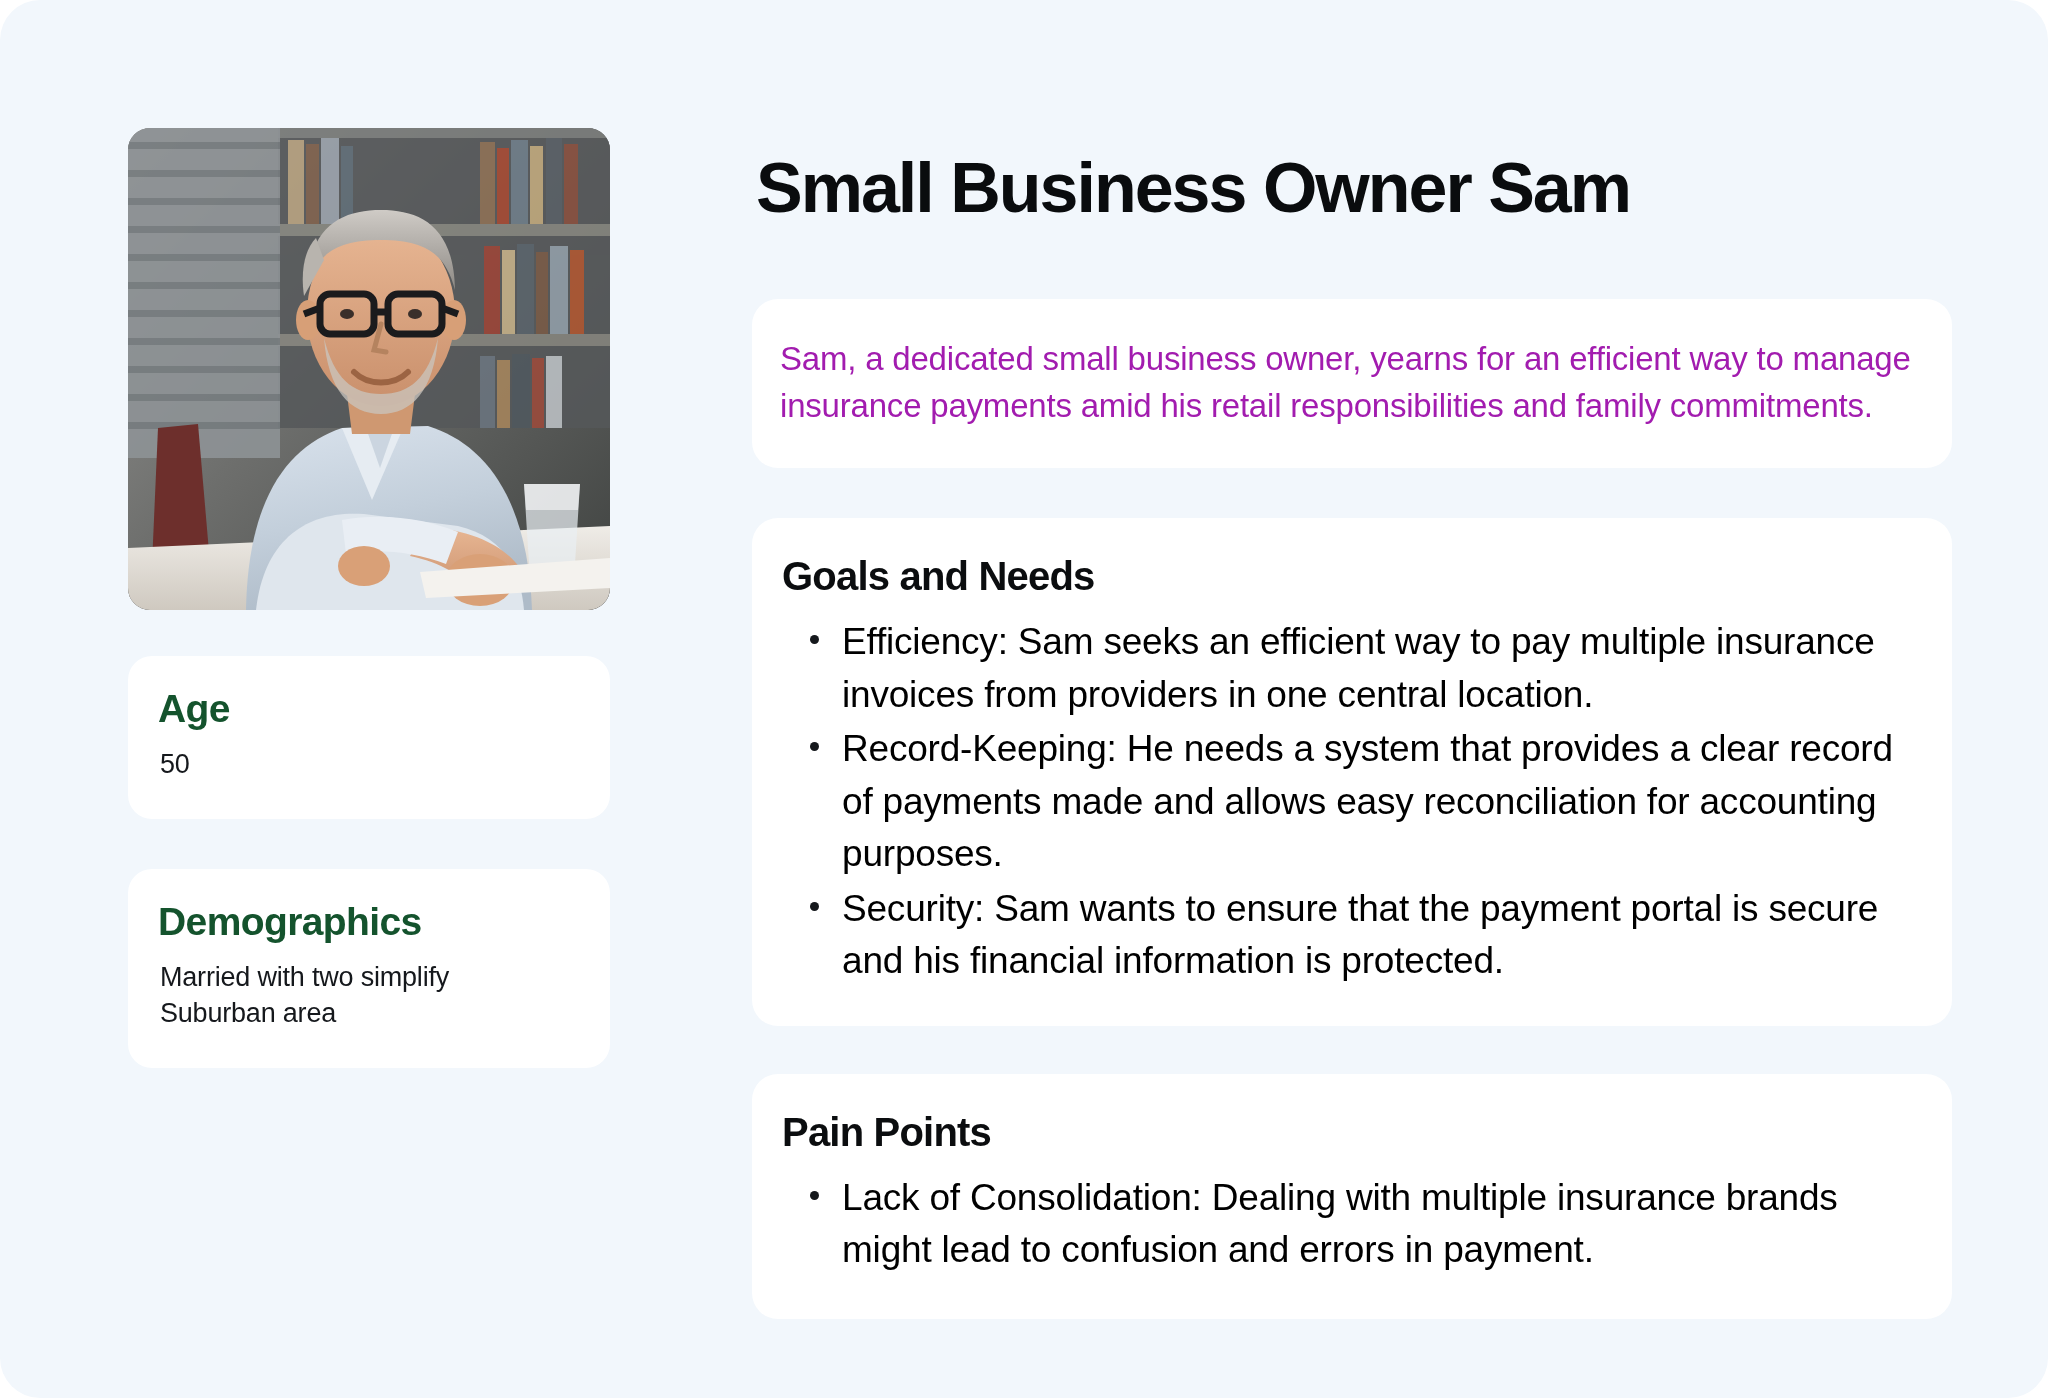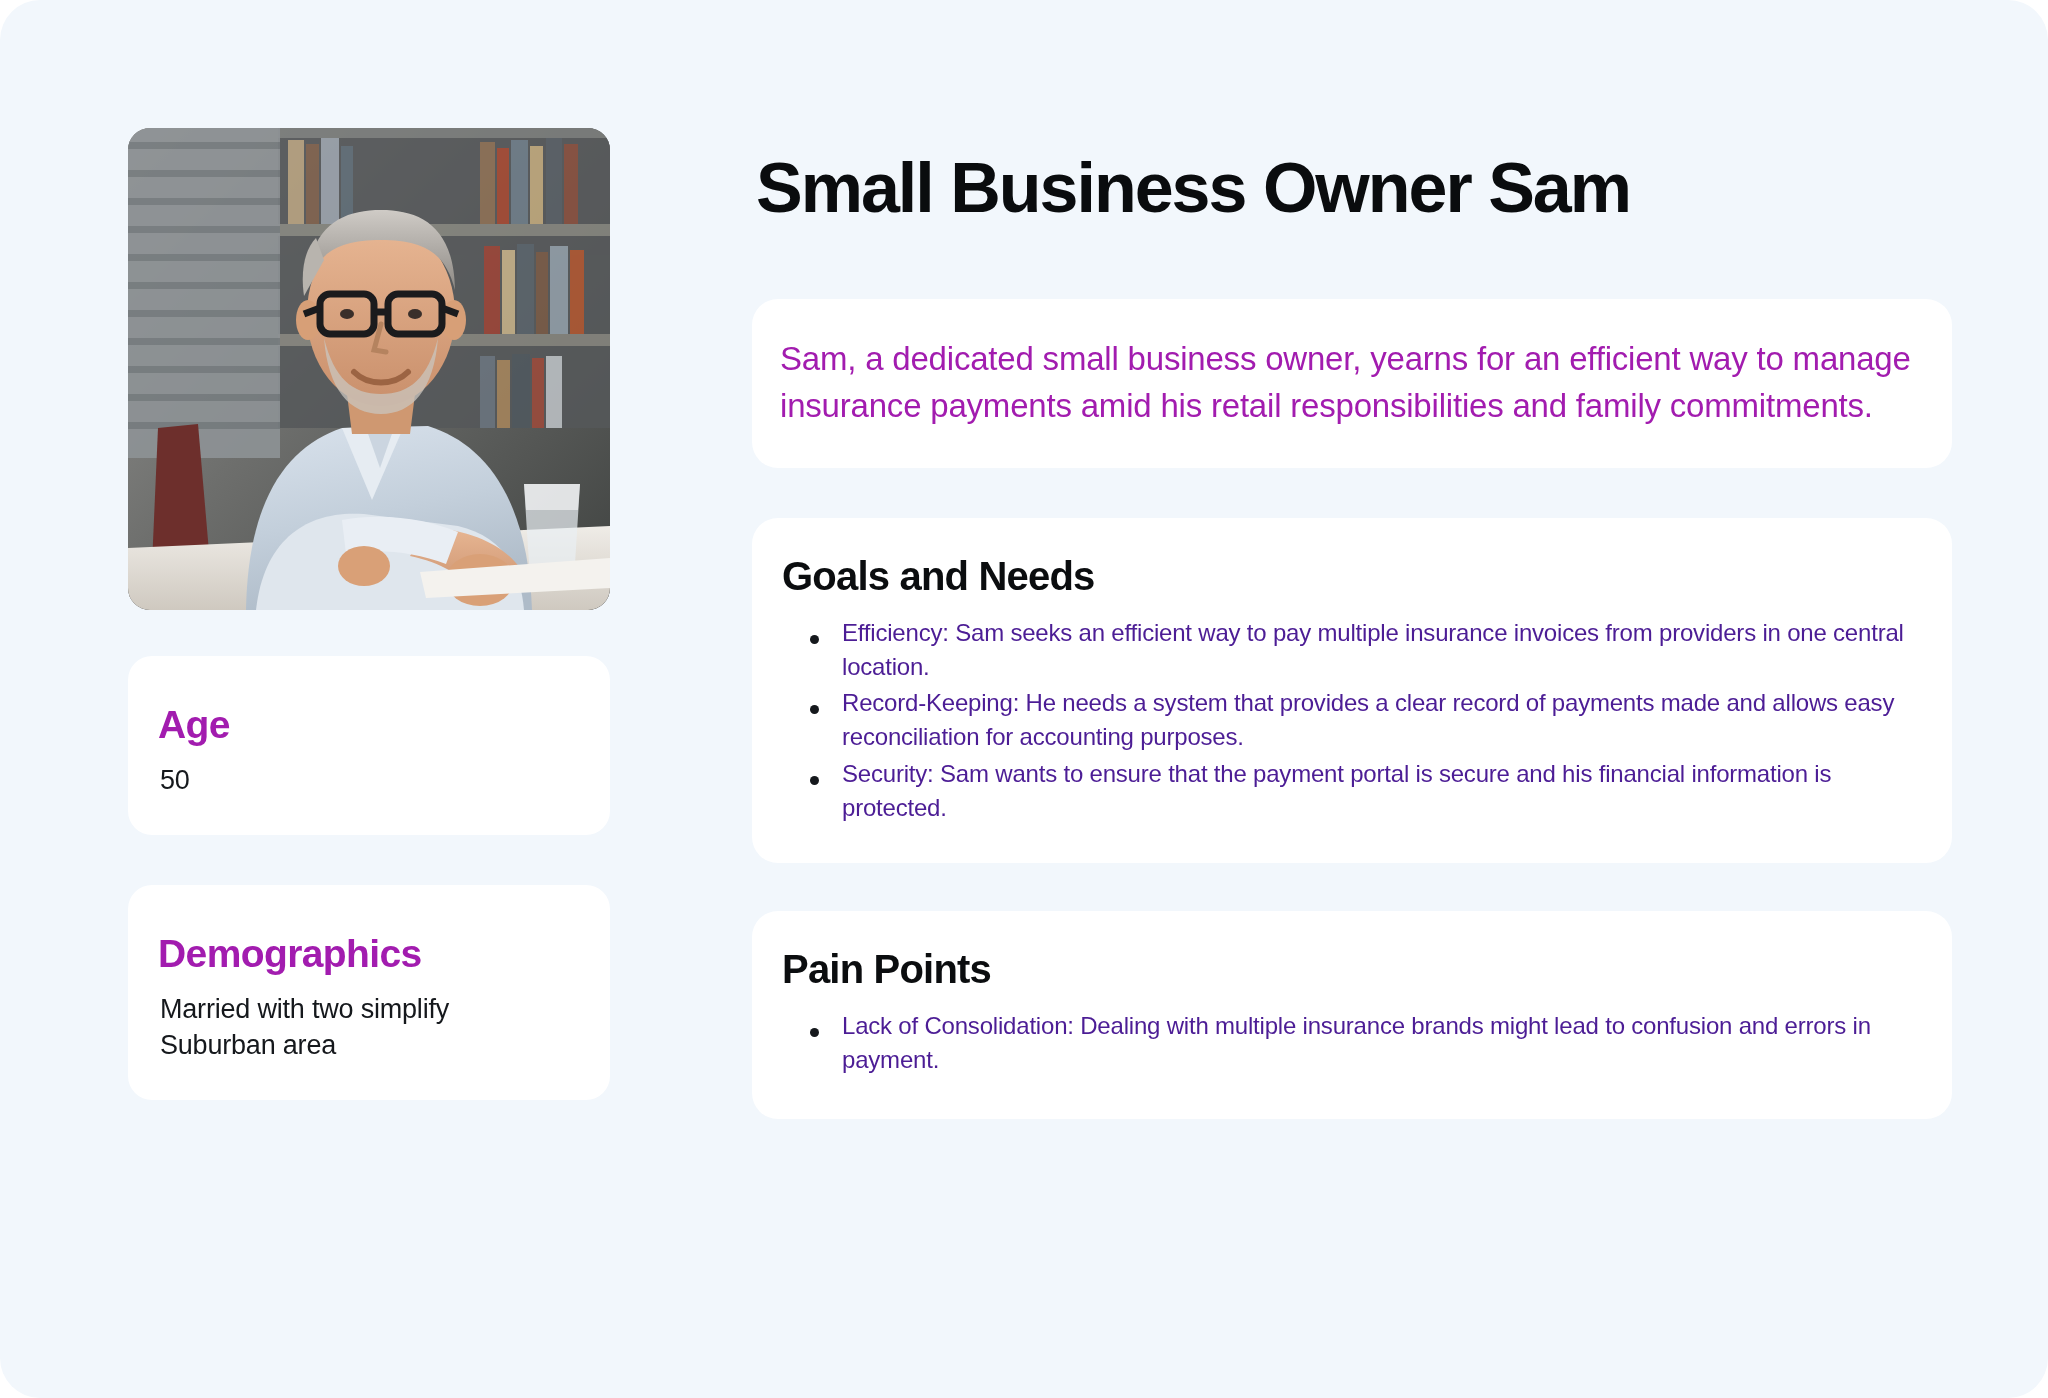--- a/index.html
+++ b/index.html
@@ -63,24 +63,24 @@
     box-sizing: border-box;
     width: 482px;
   }
   .card-gap-1 { margin-top: 46px; }
   .card-gap-2 { margin-top: 50px; }
   .card-gap-3 { margin-top: 50px; }
 
   .info-title {
     font-size: 39px;
     font-weight: 700;
-    color: #a21caf;
+    color: #14532d;
     letter-spacing: -0.6px;
     line-height: 1.1;
-    margin: 16px 0 16px 0;
+    margin: 0 0 16px 0;
   }
   .info-value {
     font-size: 27px;
     font-weight: 400;
     color: #15181c;
     line-height: 1.33;
     margin: 2px;
     letter-spacing: -0.2px;
     white-space: pre-line;
   }
@@ -139,23 +139,23 @@
     margin: 0 0 18px 2px;
   }
 
   ul.bullets {
     margin: 0;
     padding-left: 62px;
     list-style: none;
   }
   ul.bullets li {
     position: relative;
-    font-size: 24px;
+    font-size: 37px;
     line-height: 1.42;
-    color: #4c1d95;
+    color: #000000;
     letter-spacing: -0.2px;
     margin: 0 0 2px 0;
   }
   ul.bullets li::before {
     content: "";
     position: absolute;
     left: -32px;
     top: 19px;
     width: 9px;
     height: 9px;

